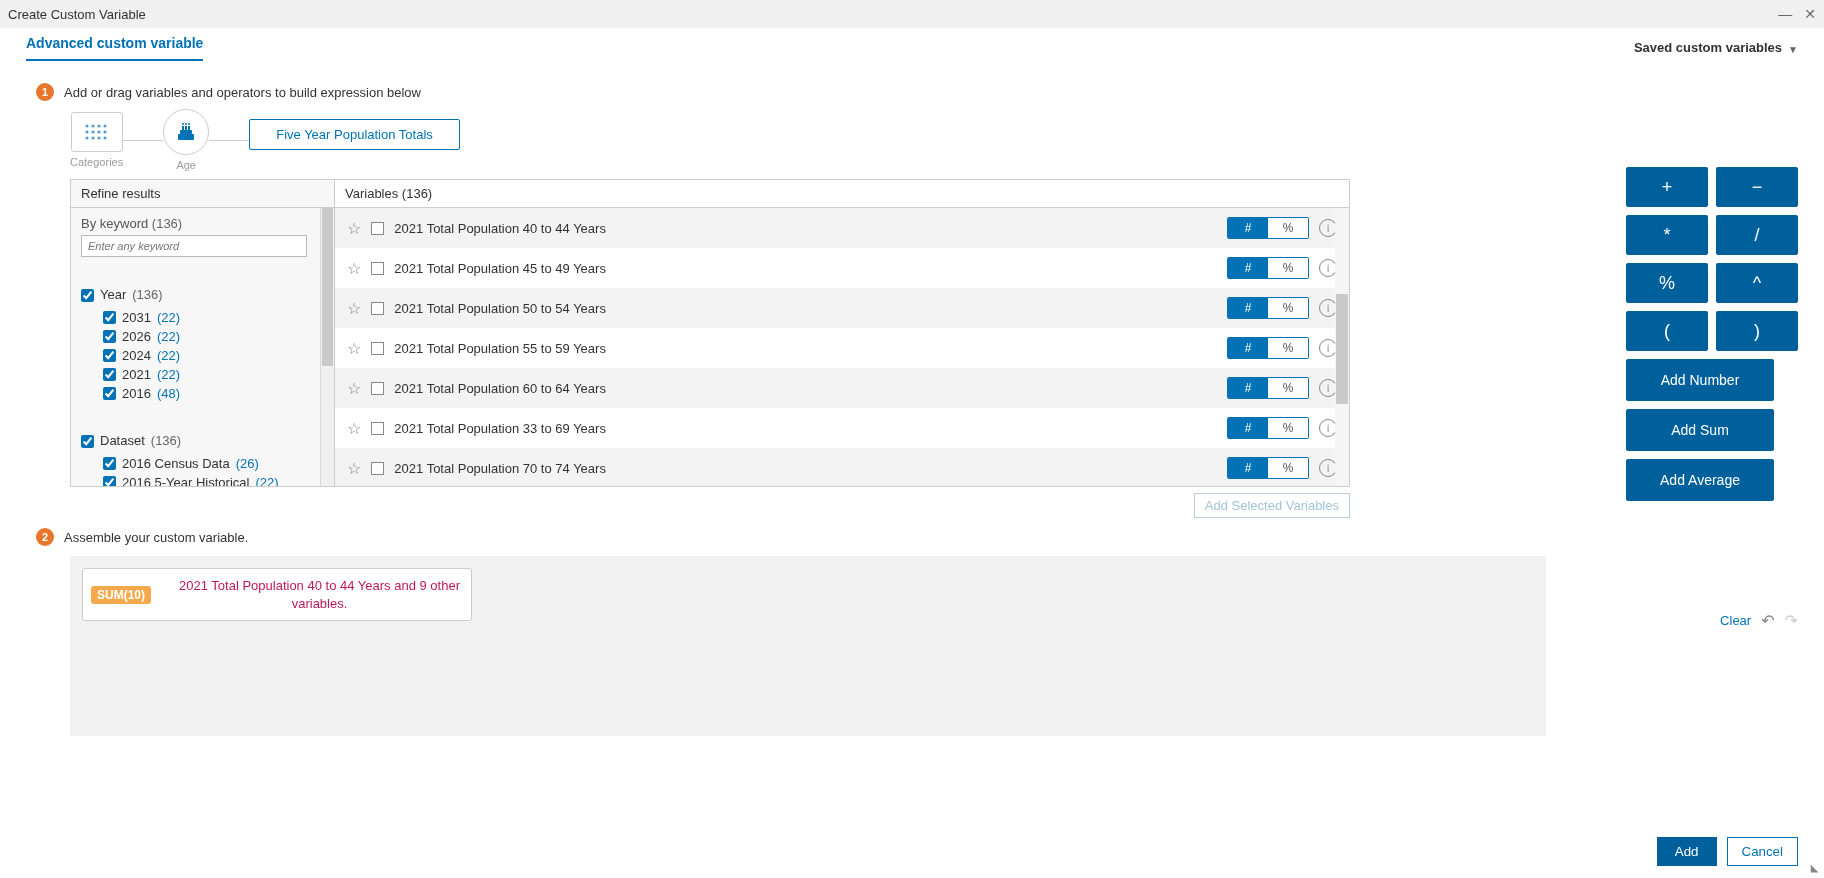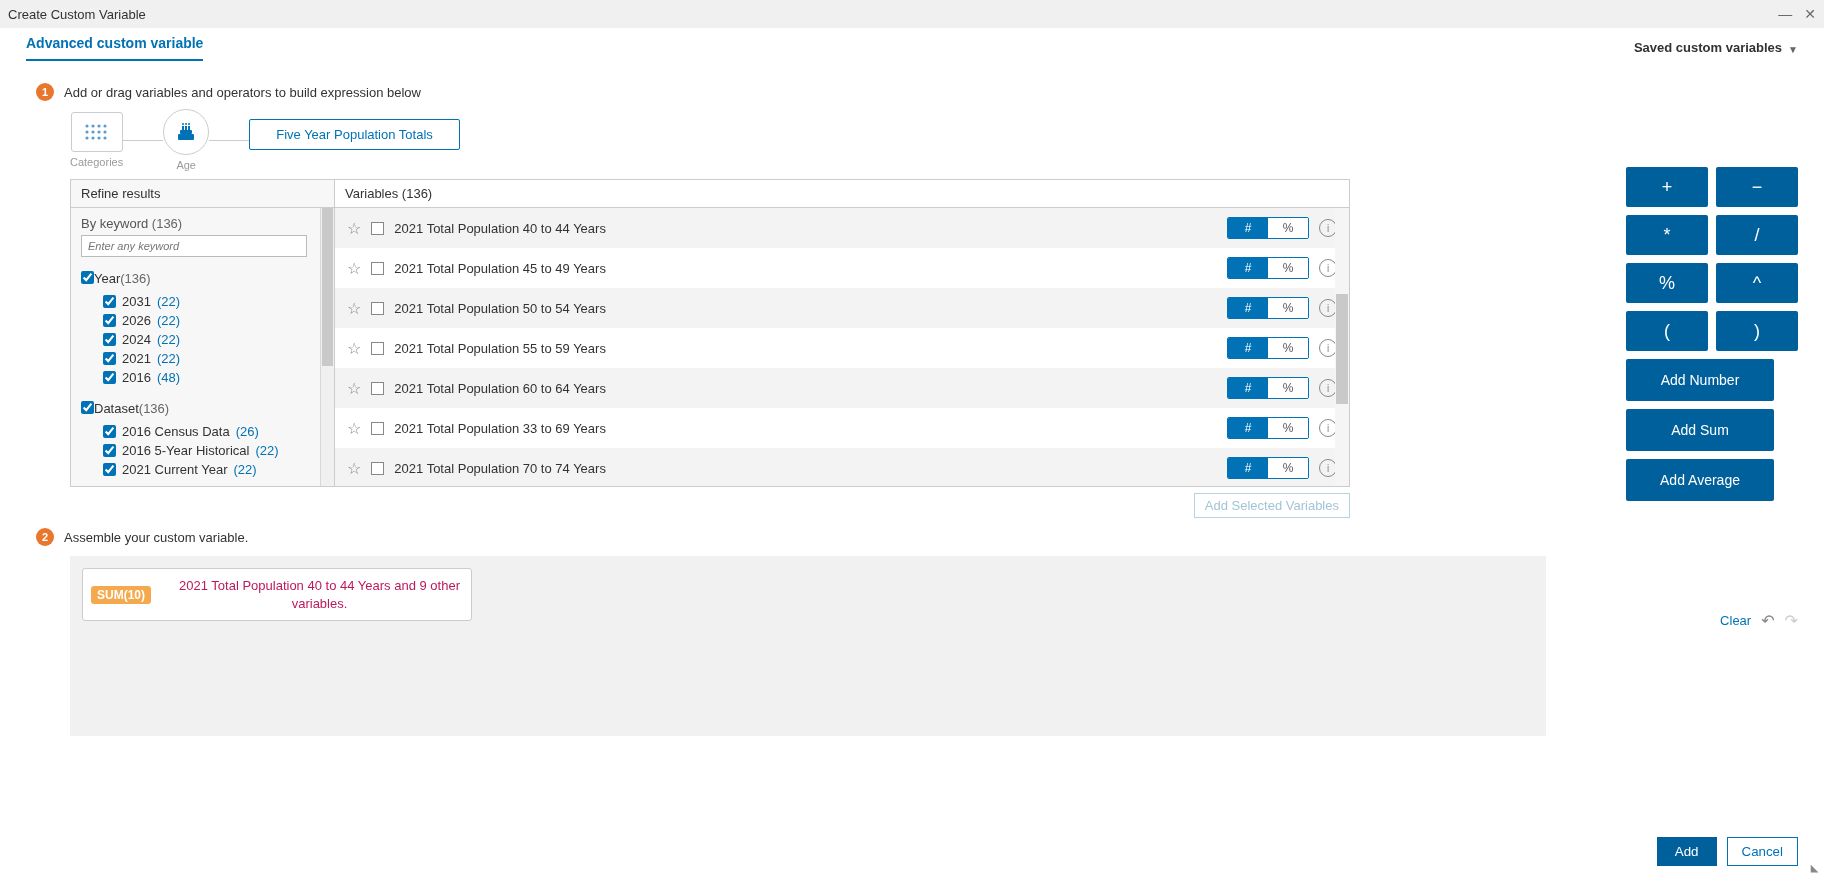--- a/index.html
+++ b/index.html
@@ -36,25 +36,25 @@
 
 
 .panels { display: flex; border: 1px solid #ccc; width: 1280px; height: 308px; margin-left: 44px; background: #fff; }
 .refine { width: 264px; background: #f7f7f7; border-right: 1px solid #ccc; display: flex; flex-direction: column; }
 .panel-header { height: 28px; border-bottom: 1px solid #ccc; display: flex; align-items: center; padding: 0 10px; font-size: 13px; color: #323232; }
 .refine-body { overflow-y: auto; flex: 1; padding: 8px 10px 8px 10px; position: relative; }
 .refine-scroll-track { position: absolute; right: 0; top: 0; bottom: 0; width: 14px; background: #f0f0f0; border-left: 1px solid #d8d8d8; }
 .refine-scroll-thumb { position: absolute; left: 1px; right: 1px; top: 0; height: 158px; background: #c9c9c9; }
 
 .kw-label { font-size: 13px; color: #555; margin-bottom: 4px; }
-.kw-count { color: #666; }
+.kw-count { color: #666; margin-top: 16px; }
 .kw-input { width: 226px; height: 22px; border: 1px solid #bbb; padding: 0 6px; font-style: italic; color: #888; font-size: 11px; }
 
 .fgroup { margin-top: 14px; }
-.fgroup-head { display: flex; align-items: flex-start; gap: 0; margin-bottom: 6px; }
+.fgroup-head { display: flex; align-items: flex-end; gap: 6px; margin-bottom: 6px; }
 .fgroup-head input[type=checkbox] { accent-color: #0072b5; width: 13px; height: 13px; }
 .fgroup-head .glabel { color: #323232; }
 .flist { padding-left: 22px; }
 .fitem { display: flex; align-items: center; gap: 6px; padding: 2px 0; }
 .fitem input[type=checkbox] { accent-color: #0072b5; width: 13px; height: 13px; }
 .fitem .cnt { color: #0072b5; }
 
 .vars { flex: 1; display: flex; flex-direction: column; position: relative; }
 .vars-head { height: 28px; border-bottom: 1px solid #ccc; display: flex; align-items: center; padding: 0 10px; }
 .vars-body { flex: 1; overflow: hidden; position: relative; }

